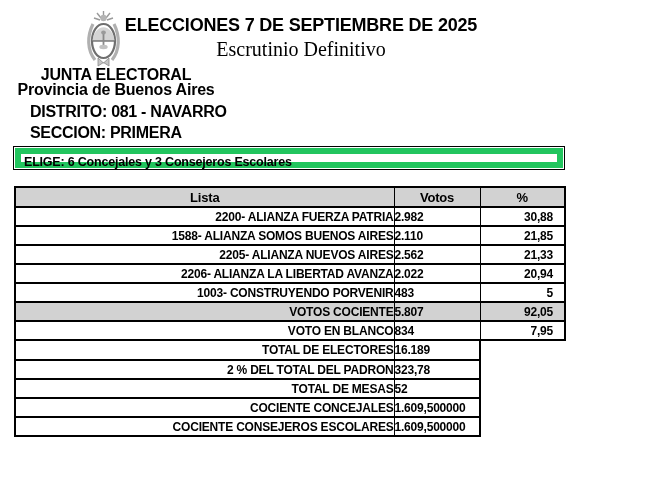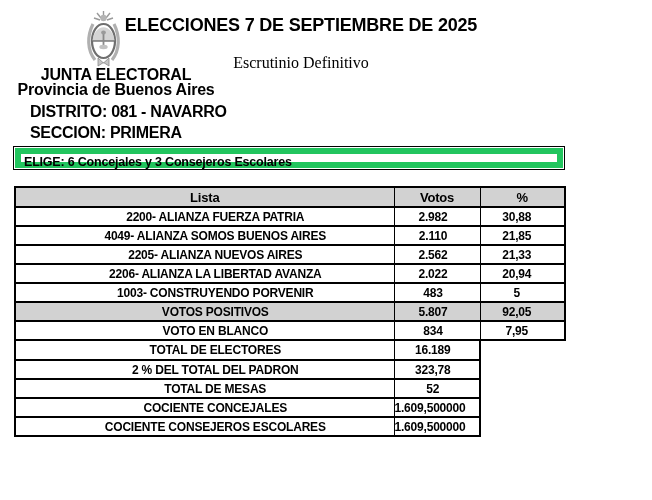--- a/index.html
+++ b/index.html
@@ -6,21 +6,21 @@
   html, body { width: 652px; height: 500px; background: #ffffff; overflow: hidden; }
   body { font-family: "Liberation Sans", sans-serif; color: #000; position: relative; }
 
   .page { position: absolute; inset: 0; background: #fff; }
 
   
   .logo { position: absolute; left: 85px; top: 10px; width: 37px; height: 58px; }
 
   .header-text { position: absolute; left: 122px; top: 14px; width: 358px; text-align: center; }
   .title { font-size: 18px; font-weight: bold; letter-spacing: -0.2px; line-height: 22px; white-space: nowrap; }
-  .subtitle { font-family: "Liberation Serif", serif; font-size: 16px; line-height: 20px; margin-top: 17px; }
+  .subtitle { font-family: "Liberation Serif", serif; font-size: 20px; line-height: 20px; margin-top: 3px; }
 
   .org-block { position: absolute; left: 2px; top: 68px; width: 228px; text-align: center;
                font-weight: bold; font-size: 16px; line-height: 14.5px; letter-spacing: -0.2px; }
 
   .district { position: absolute; left: 30px; top: 103px; font-size: 16px; font-weight: bold; letter-spacing: -0.3px; }
   .section  { position: absolute; left: 30px; top: 124px; font-size: 16px; font-weight: bold; letter-spacing: -0.3px; }
 
   .elige-box { position: absolute; left: 15px; top: 148px; width: 548px; height: 20px;
                border: 6px solid #22c55e; outline: 1px solid #000; outline-offset: 1px;
                font-size: 12.5px; font-weight: bold; letter-spacing: -0.2px;
@@ -34,24 +34,24 @@
   table.summary { width: 465px; border: 2px solid #000; border-top: none; }
 
   td, th { border: 1px solid #000; border-top-width: 2px; border-bottom-width: 2px;
            height: 19px; font-size: 12px; font-weight: bold; letter-spacing: -0.2px;
            vertical-align: middle; overflow: hidden; white-space: nowrap; background: #fff; }
   table.summary tr:first-child td { border-top: none; }
 
   th { height: 20px; font-size: 13px; text-align: center; background: #d2d2d2; }
   tr.gray td { background: #d2d2d2; }
 
-  td.lista { text-align: center;  padding-left: 21px; }
-  td.votos { text-align: center; padding-right: 8px; margin-left: 28px; }
+  td.lista { text-align: right;  padding-left: 21px; }
+  td.votos { text-align: left; padding-right: 8px; margin-left: 28px; }
   td.votos.tight { padding-right: 14px; }
-  td.pct   { text-align: center; padding-right: 11px; }
+  td.pct   { text-align: right; padding-right: 11px; }
 </style>
 </head>
 <body>
 
 <div class="page">
 
   <div class="logo">
     <svg width="37" height="58" viewBox="0 0 37 58" xmlns="http://www.w3.org/2000/svg">
 
       <g stroke="#9a9a9a" stroke-width="1.4">
@@ -108,41 +108,41 @@
         <th>Lista</th>
         <th>Votos</th>
         <th>%</th>
       </tr>
       <tr>
         <td class="lista">2200- ALIANZA FUERZA PATRIA</td>
         <td class="votos">2.982</td>
         <td class="pct">30,88</td>
       </tr>
       <tr>
-        <td class="lista">4049- ALIANZA SOMOS BUENOS AIRES</td>
+        <td class="lista">1588- ALIANZA SOMOS BUENOS AIRES</td>
         <td class="votos">2.110</td>
         <td class="pct">21,85</td>
       </tr>
       <tr>
         <td class="lista">2205- ALIANZA NUEVOS AIRES</td>
         <td class="votos">2.562</td>
         <td class="pct">21,33</td>
       </tr>
       <tr>
         <td class="lista">2206- ALIANZA LA LIBERTAD AVANZA</td>
         <td class="votos">2.022</td>
         <td class="pct">20,94</td>
       </tr>
       <tr>
         <td class="lista">1003- CONSTRUYENDO PORVENIR</td>
         <td class="votos">483</td>
         <td class="pct">5</td>
       </tr>
       <tr class="gray">
-        <td class="lista">VOTOS POSITIVOS</td>
+        <td class="lista">VOTOS COCIENTE</td>
         <td class="votos">5.807</td>
         <td class="pct">92,05</td>
       </tr>
       <tr>
         <td class="lista">VOTO EN BLANCO</td>
         <td class="votos">834</td>
         <td class="pct">7,95</td>
       </tr>
     </tbody>
       </table>

